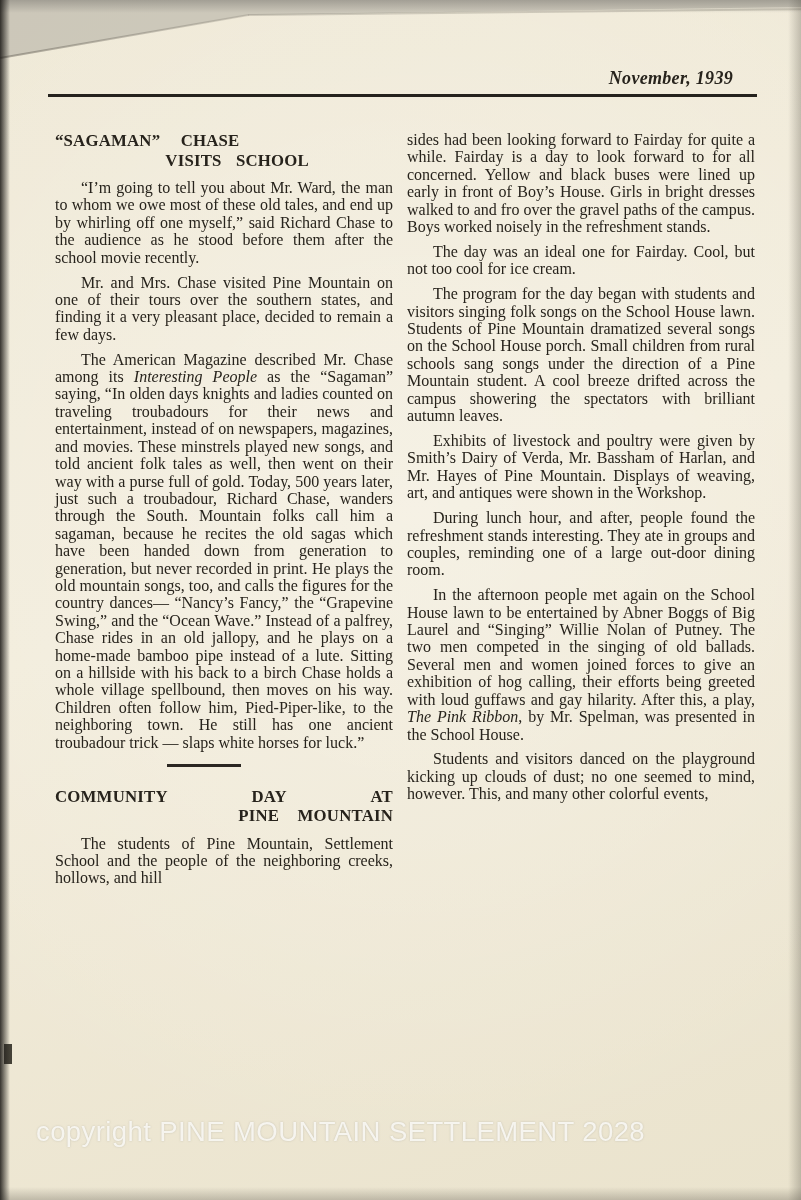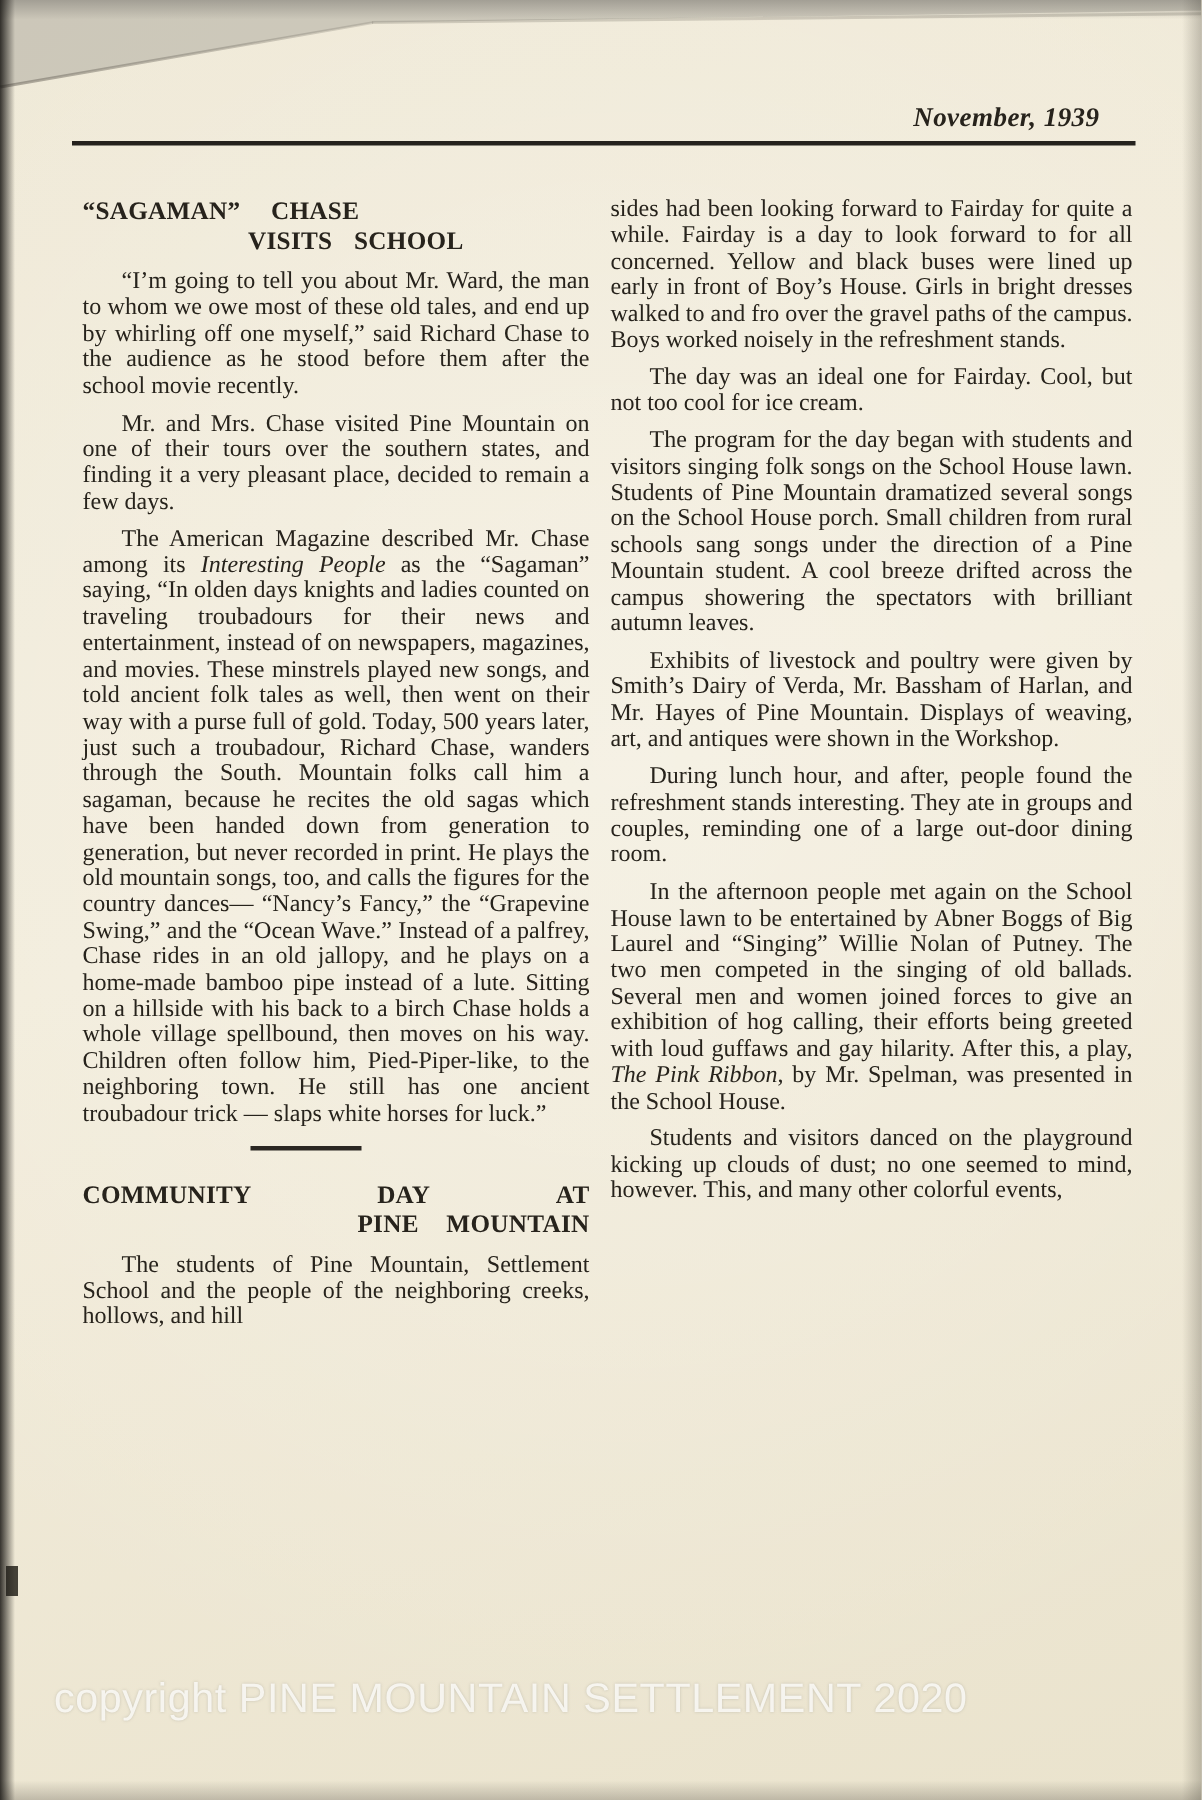--- a/index.html
+++ b/index.html
@@ -124,14 +124,14 @@
 
     </div>
   </div>
 
   <div class="fold-shade"></div>
   <div class="crease-a"></div>
   <div class="crease-b"></div>
   <div class="artifact-left-notch"></div>
   <div class="edge-overlay"></div>
 
-  <div class="watermark">copyright PINE MOUNTAIN SETTLEMENT 2020</div>
+  <div class="watermark">copyright PINE MOUNTAIN SETTLEMENT 2028</div>
 </div>
 
 </body></html>

